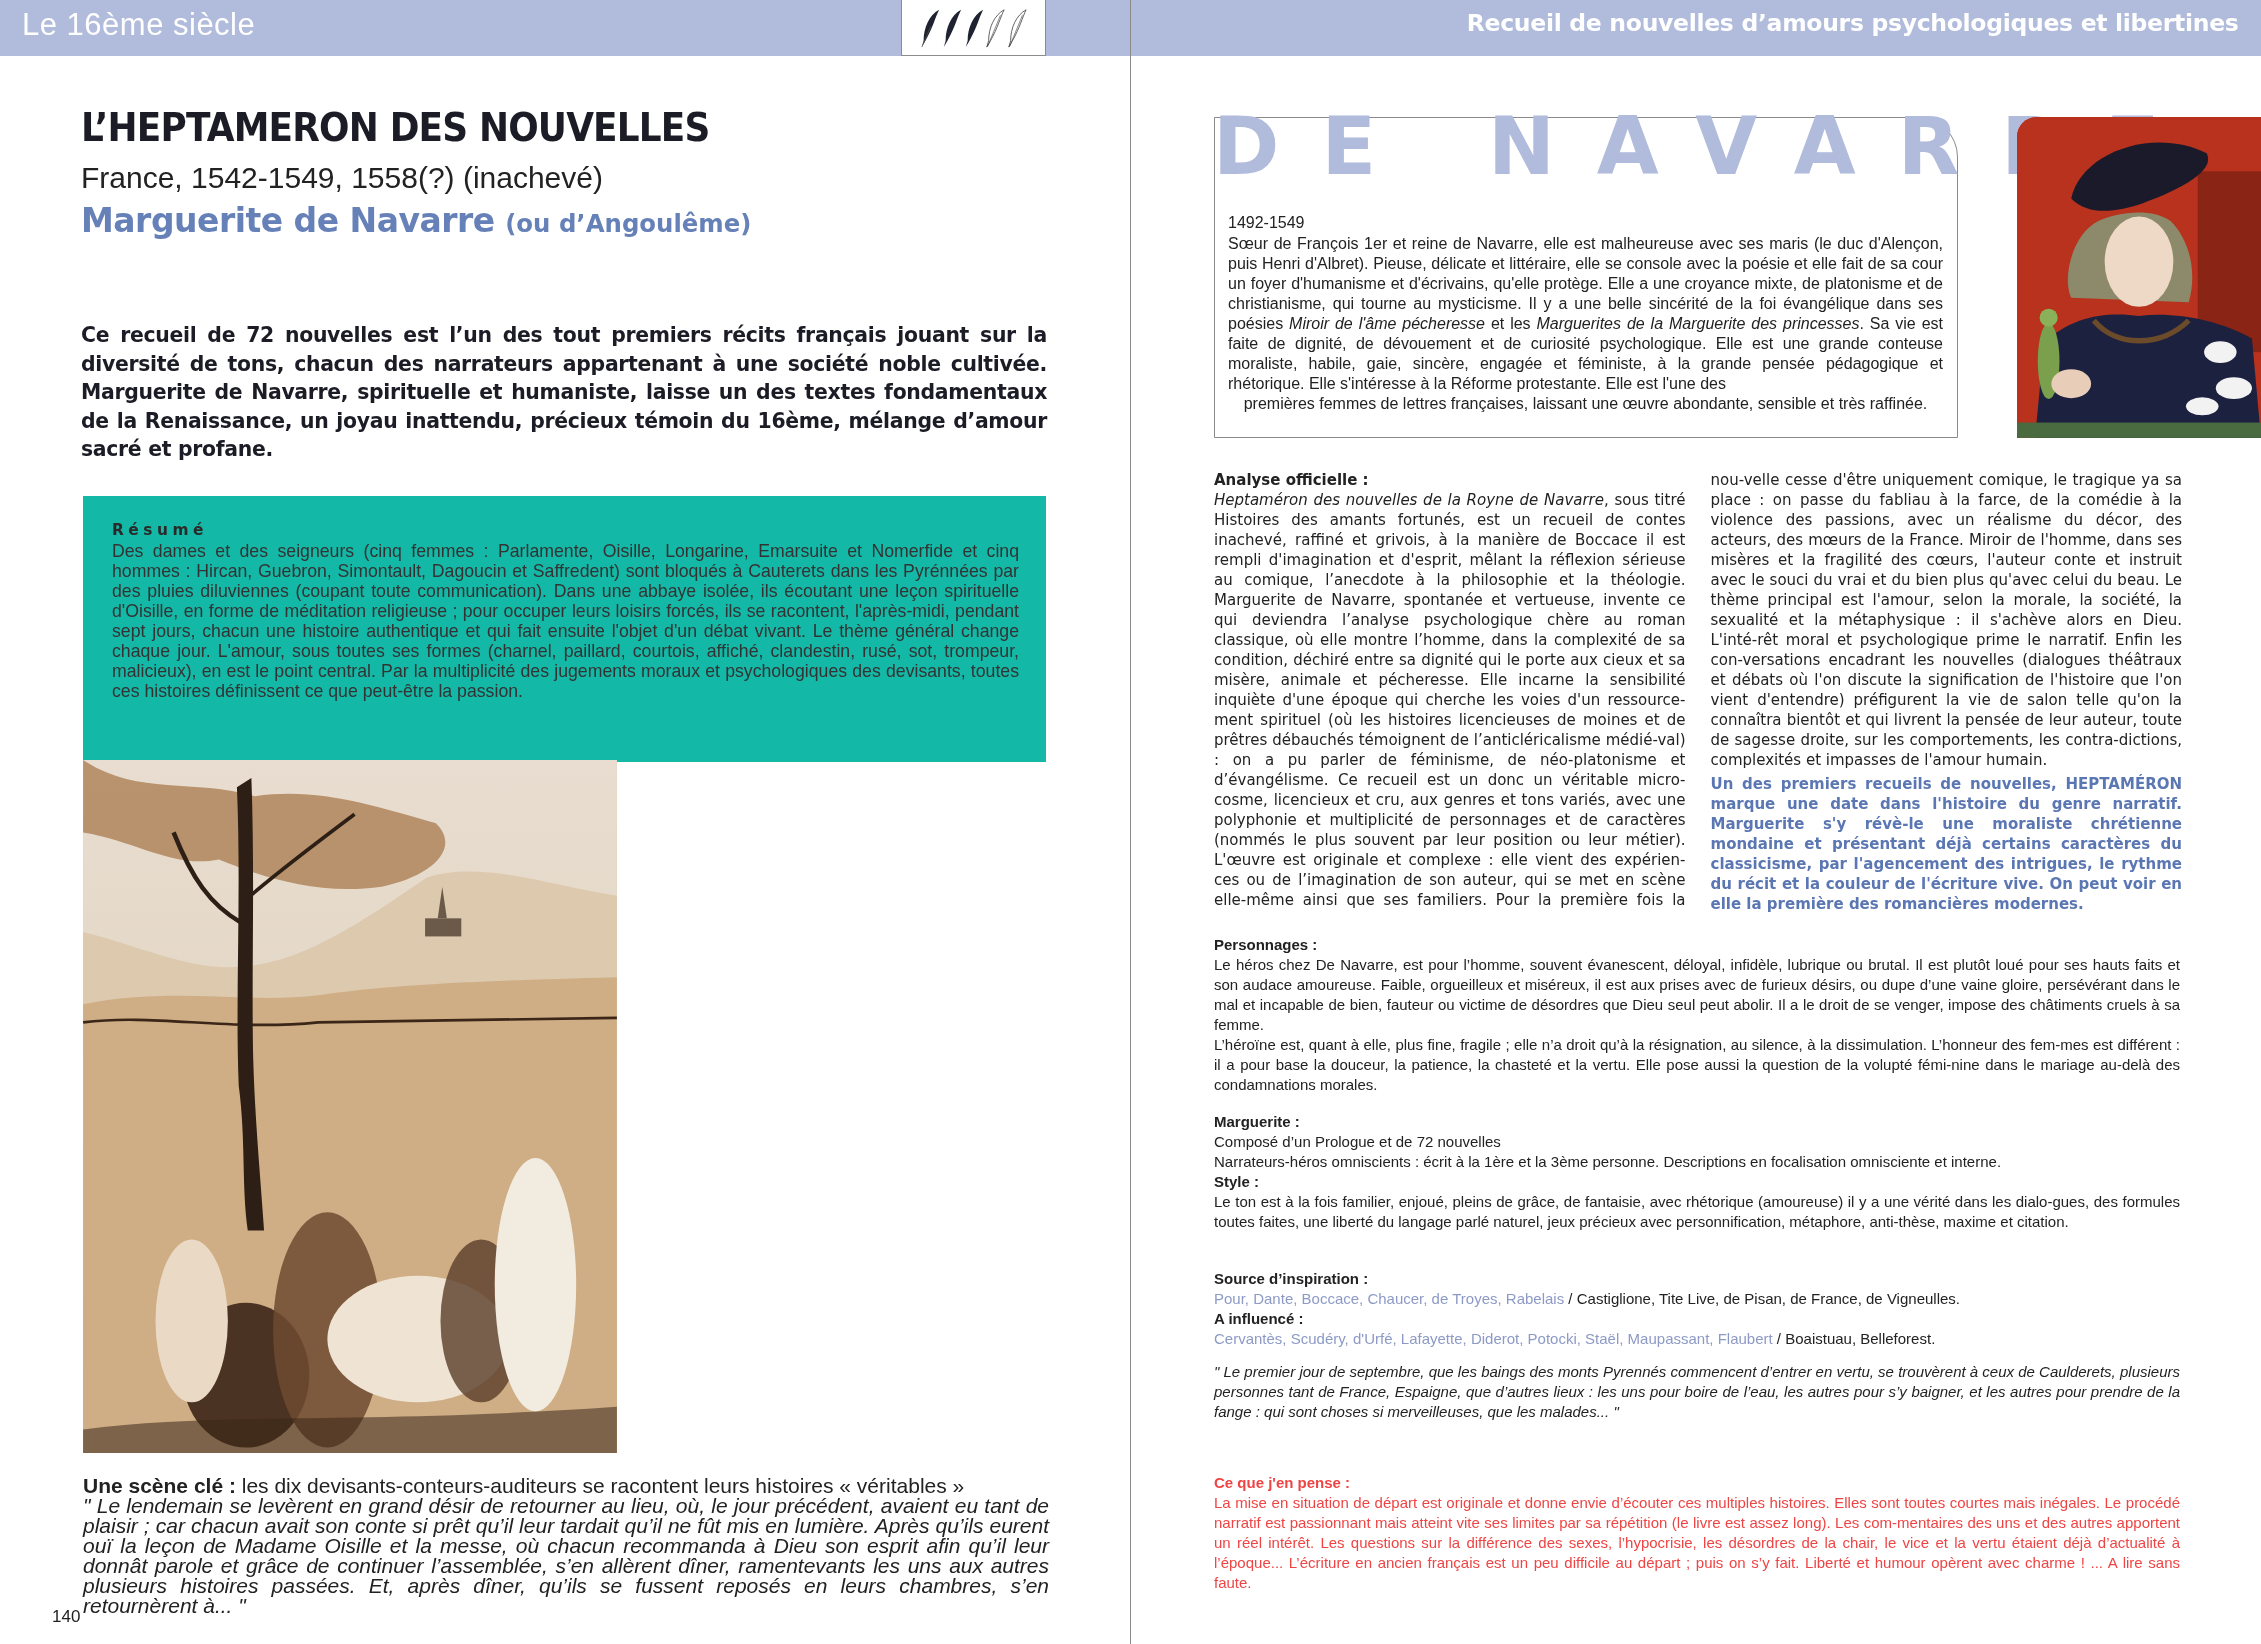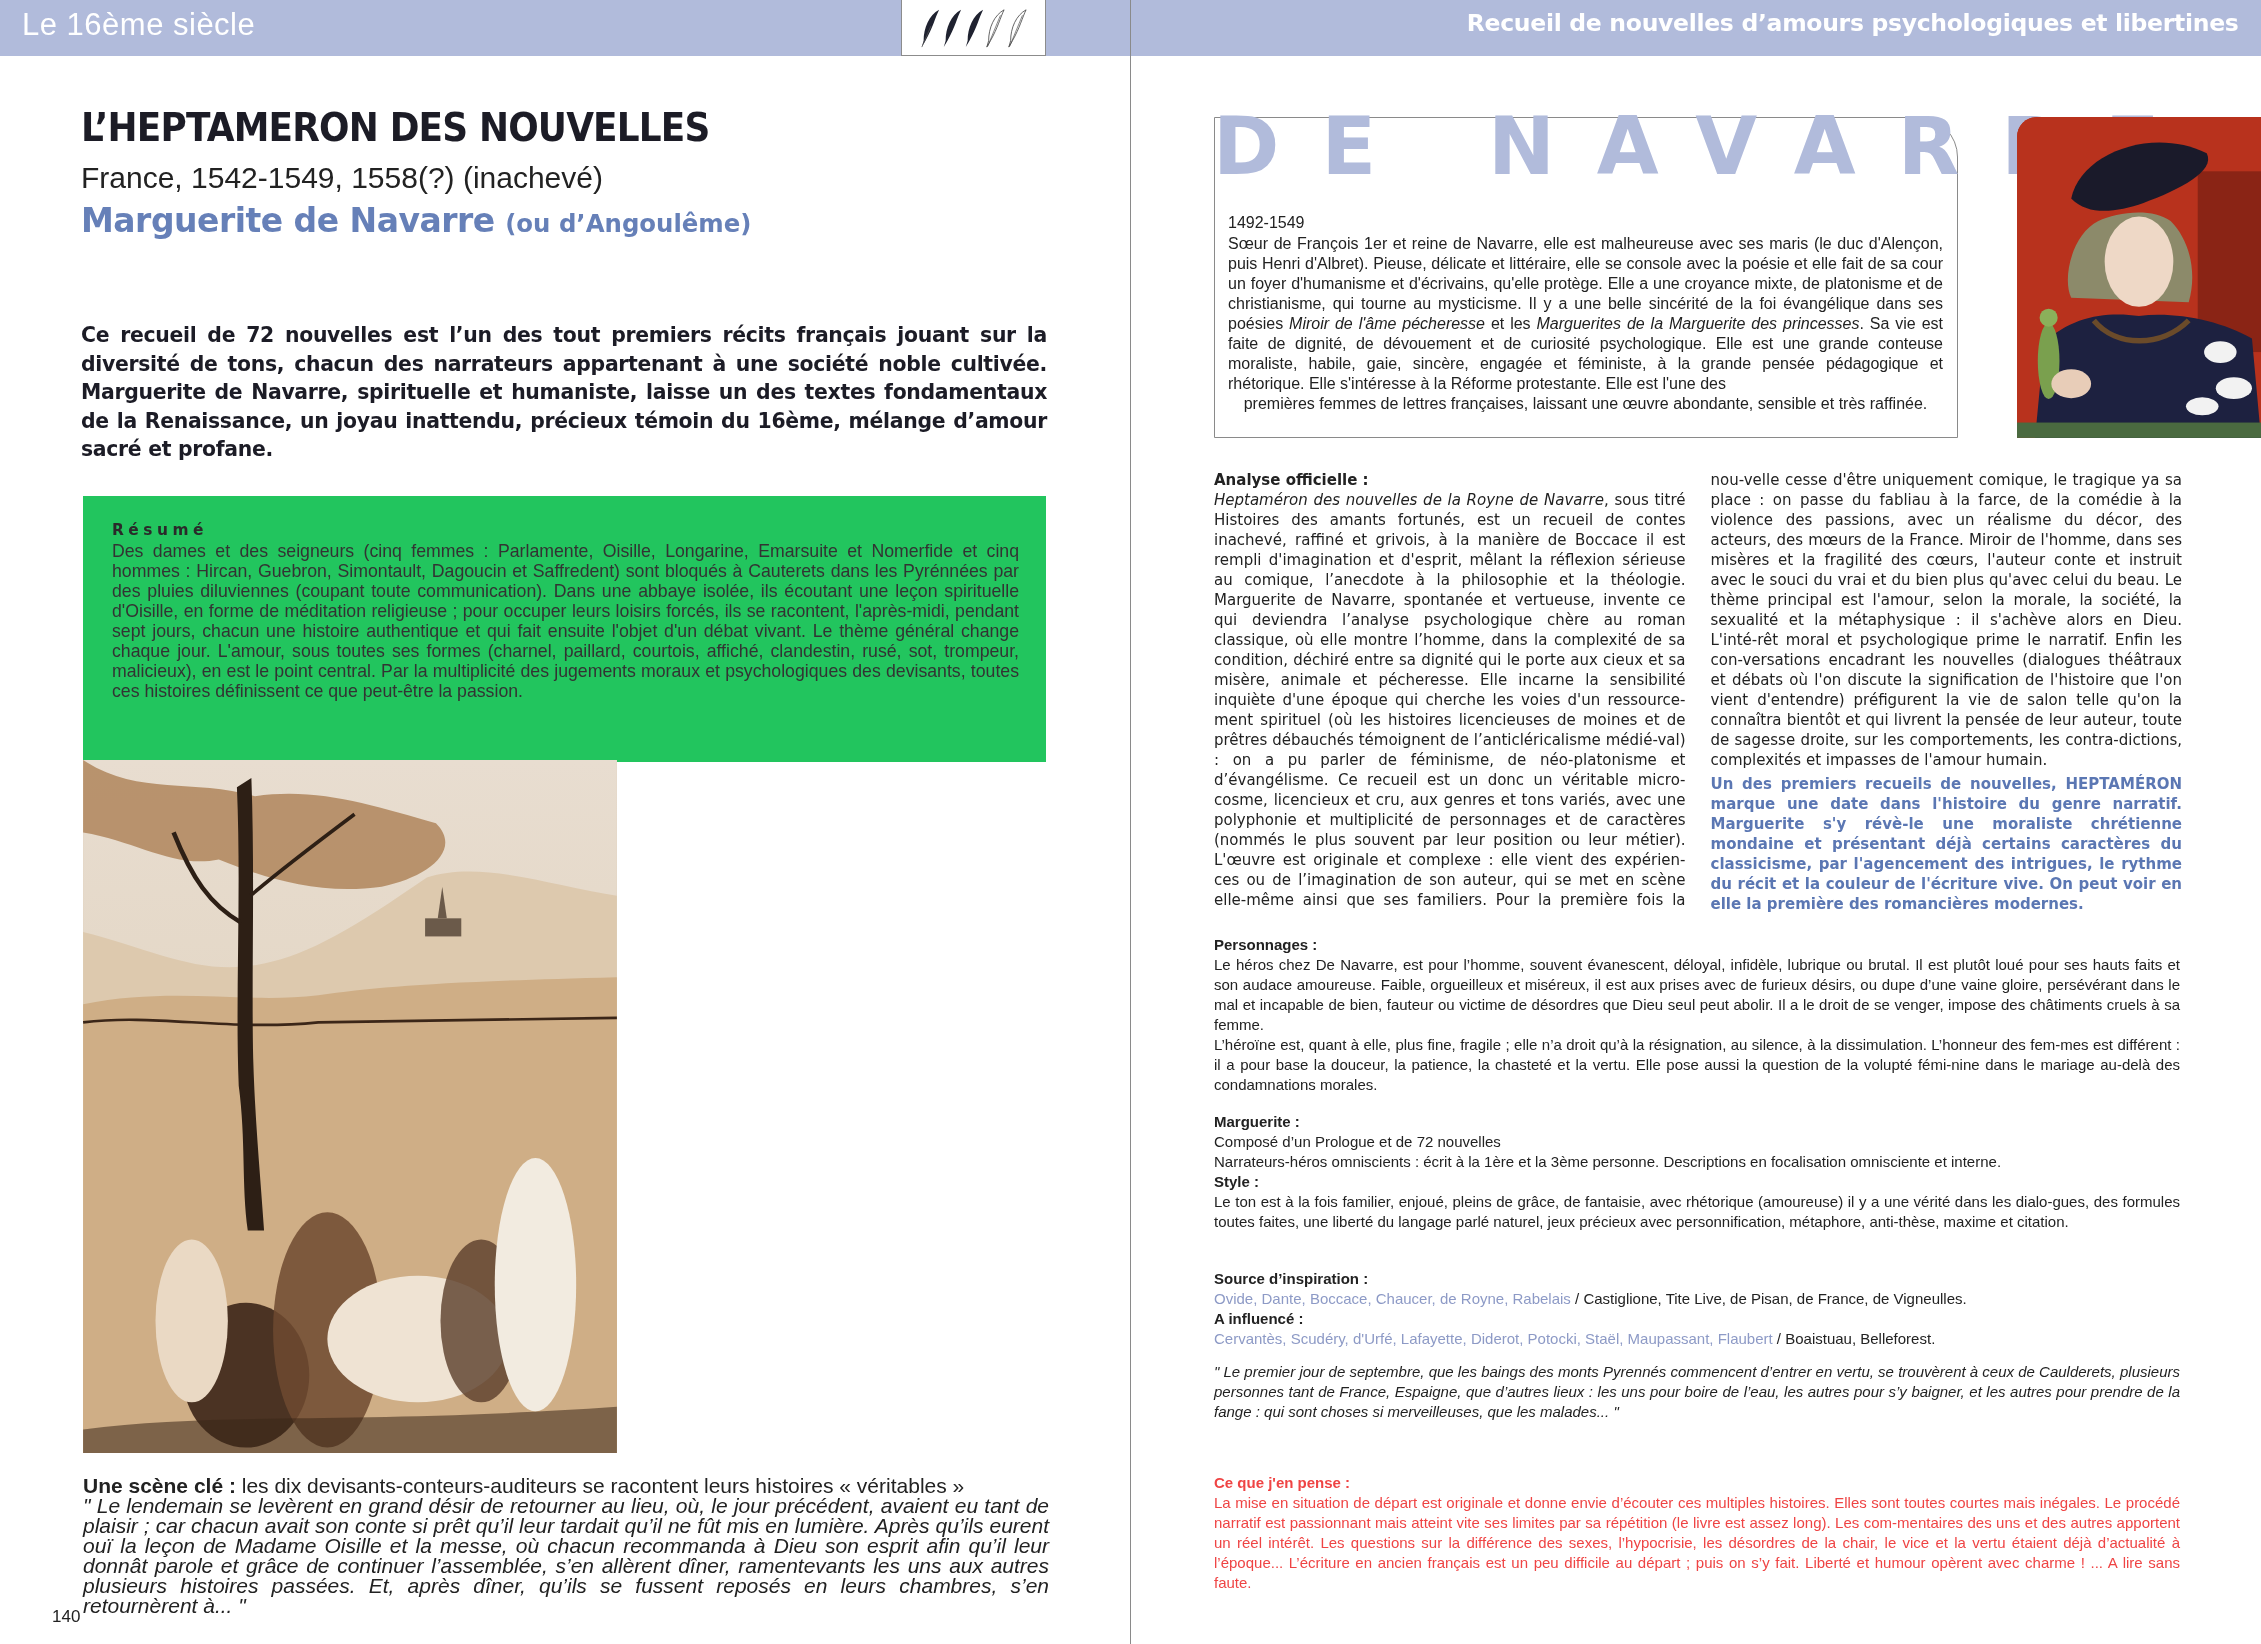--- a/index.html
+++ b/index.html
@@ -16,21 +16,21 @@
 
   
   .book-title { position: absolute; left: 81px; top: 105px; font-family: "DejaVu Sans", sans-serif; font-weight: bold; font-size: 39px; color: #1c1c26; letter-spacing: -0.9px; transform: scaleX(0.92); transform-origin: left; }
   .book-dates { position: absolute; left: 81px; top: 161px; font-family: "Liberation Sans", sans-serif; font-size: 30px; color: #222; }
   .author-line { position: absolute; left: 81px; top: 201px; color: #6680b8; font-family: "DejaVu Sans", sans-serif; font-weight: bold; }
   .author-name { font-size: 33px; letter-spacing: -0.5px; }
   .author-alt { font-size: 24.4px; margin-left: 5.4px; }
 
   .intro { position: absolute; left: 81px; top: 321px; width: 966px; font-family: "DejaVu Sans", sans-serif; font-weight: bold; font-size: 20.4px; line-height: 28.5px; color: #1c1c26; text-align: justify; letter-spacing: -0.3px; }
 
-  .resume-box { position: absolute; left: 83px; top: 496px; width: 963px; height: 266px; background: #22c55e; padding: 25px 27px 0 29px; }
+  .resume-box { position: absolute; left: 83px; top: 496px; width: 963px; height: 266px; background: #14b8a6; padding: 25px 27px 0 29px; }
   .resume-title { font-family: "DejaVu Sans", sans-serif; font-weight: bold; font-size: 15.4px; letter-spacing: 4.5px; color: #2a2a2a; }
   .resume-text { margin-top: 1.8px; font-family: "Liberation Sans", sans-serif; font-size: 17.7px; line-height: 20px; color: #333; text-align: justify; }
 
   .painting { position: absolute; left: 83px; top: 760px; width: 534px; height: 693px; overflow: hidden; background: #d9c7ae; }
 
   .key-scene { position: absolute; left: 83px; top: 1476px; width: 966px; font-family: "Liberation Sans", sans-serif; font-size: 21px; line-height: 20px; color: #222; text-align: justify; }
   .key-scene .label { font-weight: bold; }
   .key-scene .quote { font-style: italic; }
 
   .page-num-left { position: absolute; left: 52px; top: 1607px; font-family: "Liberation Sans", sans-serif; font-size: 17px; color: #222; }
@@ -182,21 +182,21 @@
 <div class="section" style="top:1112px;">
   <span class="sec-label">Marguerite :</span>
   <div>Composé d’un Prologue et de 72 nouvelles</div>
   <div>Narrateurs-héros omniscients : écrit à la 1ère et la 3ème personne. Descriptions en focalisation omnisciente et interne.</div>
   <span class="sec-label">Style :</span>
   <div>Le ton est à la fois familier, enjoué, pleins de grâce, de fantaisie, avec rhétorique (amoureuse) il y a une vérité dans les dialo-gues, des formules toutes faites, une liberté du langage parlé naturel, jeux précieux avec personnification, métaphore, anti-thèse, maxime et citation.</div>
 </div>
 
 <div class="section" style="top:1269px;">
   <span class="sec-label">Source d’inspiration :</span>
-  <div><span class="muted-blue">Ovide, Dante, Boccace, Chaucer, de Royne, Rabelais</span><span> / Castiglione, Tite Live, de Pisan, de France, de Vigneulles.</span></div>
+  <div><span class="muted-blue">Pour, Dante, Boccace, Chaucer, de Troyes, Rabelais</span><span> / Castiglione, Tite Live, de Pisan, de France, de Vigneulles.</span></div>
   <span class="sec-label">A influencé :</span>
   <div><span class="muted-blue">Cervantès, Scudéry, d'Urfé, Lafayette, Diderot, Potocki, Staël, Maupassant, Flaubert</span><span> / Boaistuau, Belleforest.</span></div>
 </div>
 
 <div class="section" style="top:1362px;">
   <div class="italic">" Le premier jour de septembre, que les baings des monts Pyrennés commencent d’entrer en vertu, se trouvèrent à ceux de Caulderets, plusieurs personnes tant de France, Espaigne, que d’autres lieux : les uns pour boire de l’eau, les autres pour s’y baigner, et les autres pour prendre de la fange  : qui sont choses si merveilleuses, que les malades... "</div>
 </div>
 
 <div class="section opinion" style="top:1473px;">
   <span class="sec-label">Ce que j'en pense :</span>

